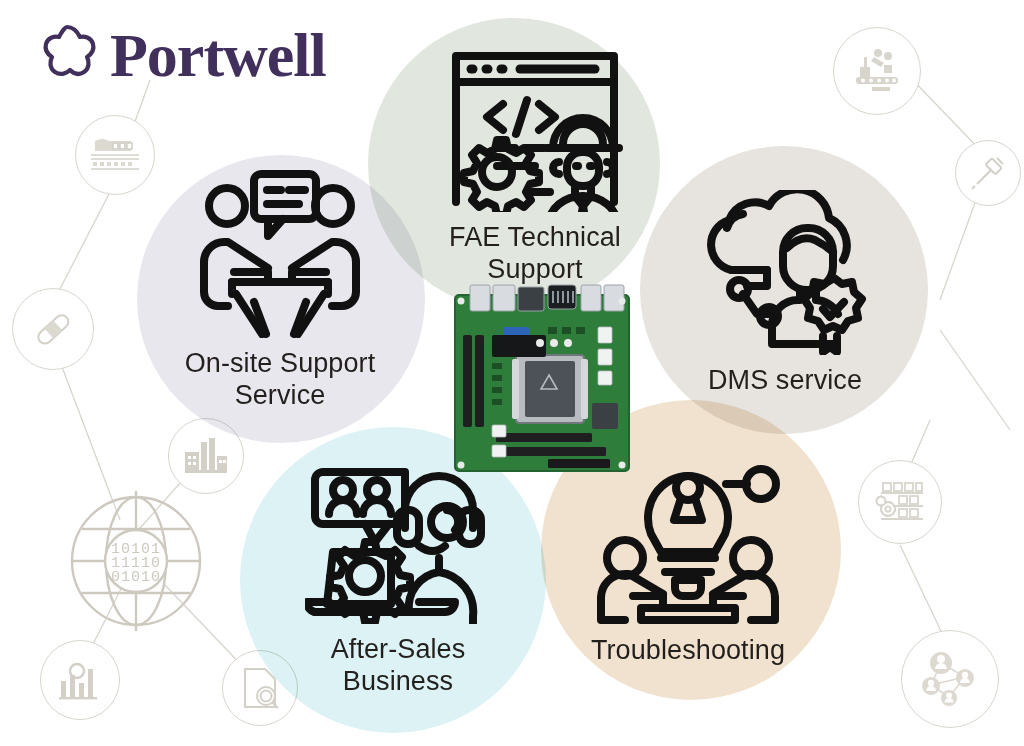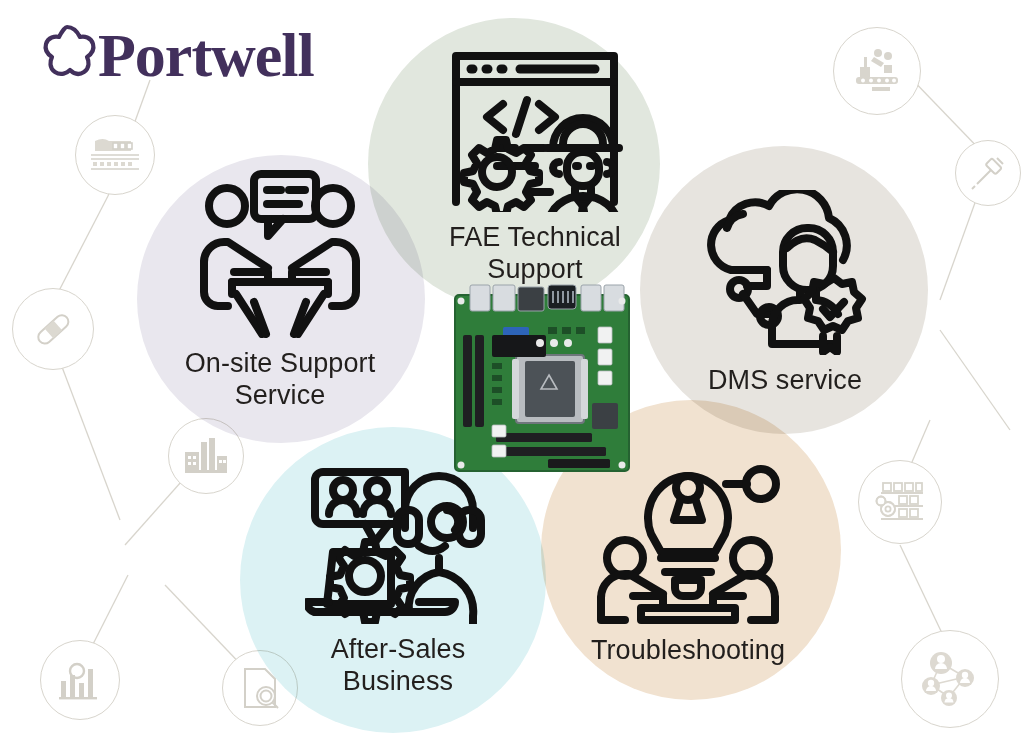--- a/index.html
+++ b/index.html
@@ -52,21 +52,21 @@
     font-weight: 400;
     line-height: 1.18;
     letter-spacing: .1px;
     white-space: pre-line;
   }
 
   
   #logo {
     position: absolute;
     left: 36px; top: 22px;
-    display: flex; align-items: center; 
+    display: flex; align-items: center; gap: 12px;
   }
   #logo-word {
     color: #42305c;
     font-family: "Liberation Serif", serif;
     font-size: 62px;
     font-weight: 700;
     letter-spacing: -1px;
     line-height: 1;
   }
 
@@ -138,20 +138,34 @@
             <rect x="5" y="20" width="3" height="3"></rect>
             <rect x="10" y="20" width="3" height="3"></rect>
         <rect x="5" y="26" width="3" height="3"></rect>
             <rect x="10" y="26" width="3" height="3"></rect>
         <rect x="36" y="24" width="3" height="3"></rect>
             <rect x="40" y="24" width="3" height="3"></rect>
           </g>
       </svg>
     </div>
 
+    <div style="position:absolute; left:62px; top:487px; width:148px; height:148px;">
+      <svg width="148" height="148" viewBox="0 0 148 148" fill="none" stroke="#cdc9bf" stroke-width="2.4">
+        <circle cx="74" cy="74" r="64"></circle>
+        <ellipse cx="74" cy="74" rx="30" ry="64"></ellipse>
+        <line x1="10" y1="74" x2="138" y2="74"></line>
+        <line x1="20" y1="42" x2="128" y2="42"></line>
+        <line x1="20" y1="106" x2="128" y2="106"></line>
+        <line x1="74" y1="4" x2="74" y2="144"></line>
+        <circle cx="74" cy="74" r="31" fill="#ffffff"></circle>
+        <text x="74" y="66" text-anchor="middle" fill="#cdc9bf" stroke="none" font-family="Liberation Mono, monospace" font-size="15" letter-spacing="1">10101</text>
+        <text x="74" y="80" text-anchor="middle" fill="#cdc9bf" stroke="none" font-family="Liberation Mono, monospace" font-size="15" letter-spacing="1">11110</text>
+        <text x="74" y="94" text-anchor="middle" fill="#cdc9bf" stroke="none" font-family="Liberation Mono, monospace" font-size="15" letter-spacing="1">01010</text>
+      </svg>
+    </div>
 
     <div class="bg-badge" style="left:40px; top:640px; width:80px; height:80px;">
       <svg width="46" height="42" viewBox="0 0 46 42" fill="#d3d0c8">
         <circle cx="20" cy="12" r="7" fill="none" stroke="#d3d0c8" stroke-width="2.4"></circle>
         <circle cx="20" cy="12" r="2.6" fill="#fff"></circle>
         <rect x="4" y="22" width="5" height="16"></rect>
         <rect x="13" y="16" width="5" height="22"></rect>
         <rect x="22" y="24" width="5" height="14"></rect>
         <rect x="31" y="10" width="5" height="28"></rect>
         <rect x="2" y="38" width="38" height="2.4"></rect>

